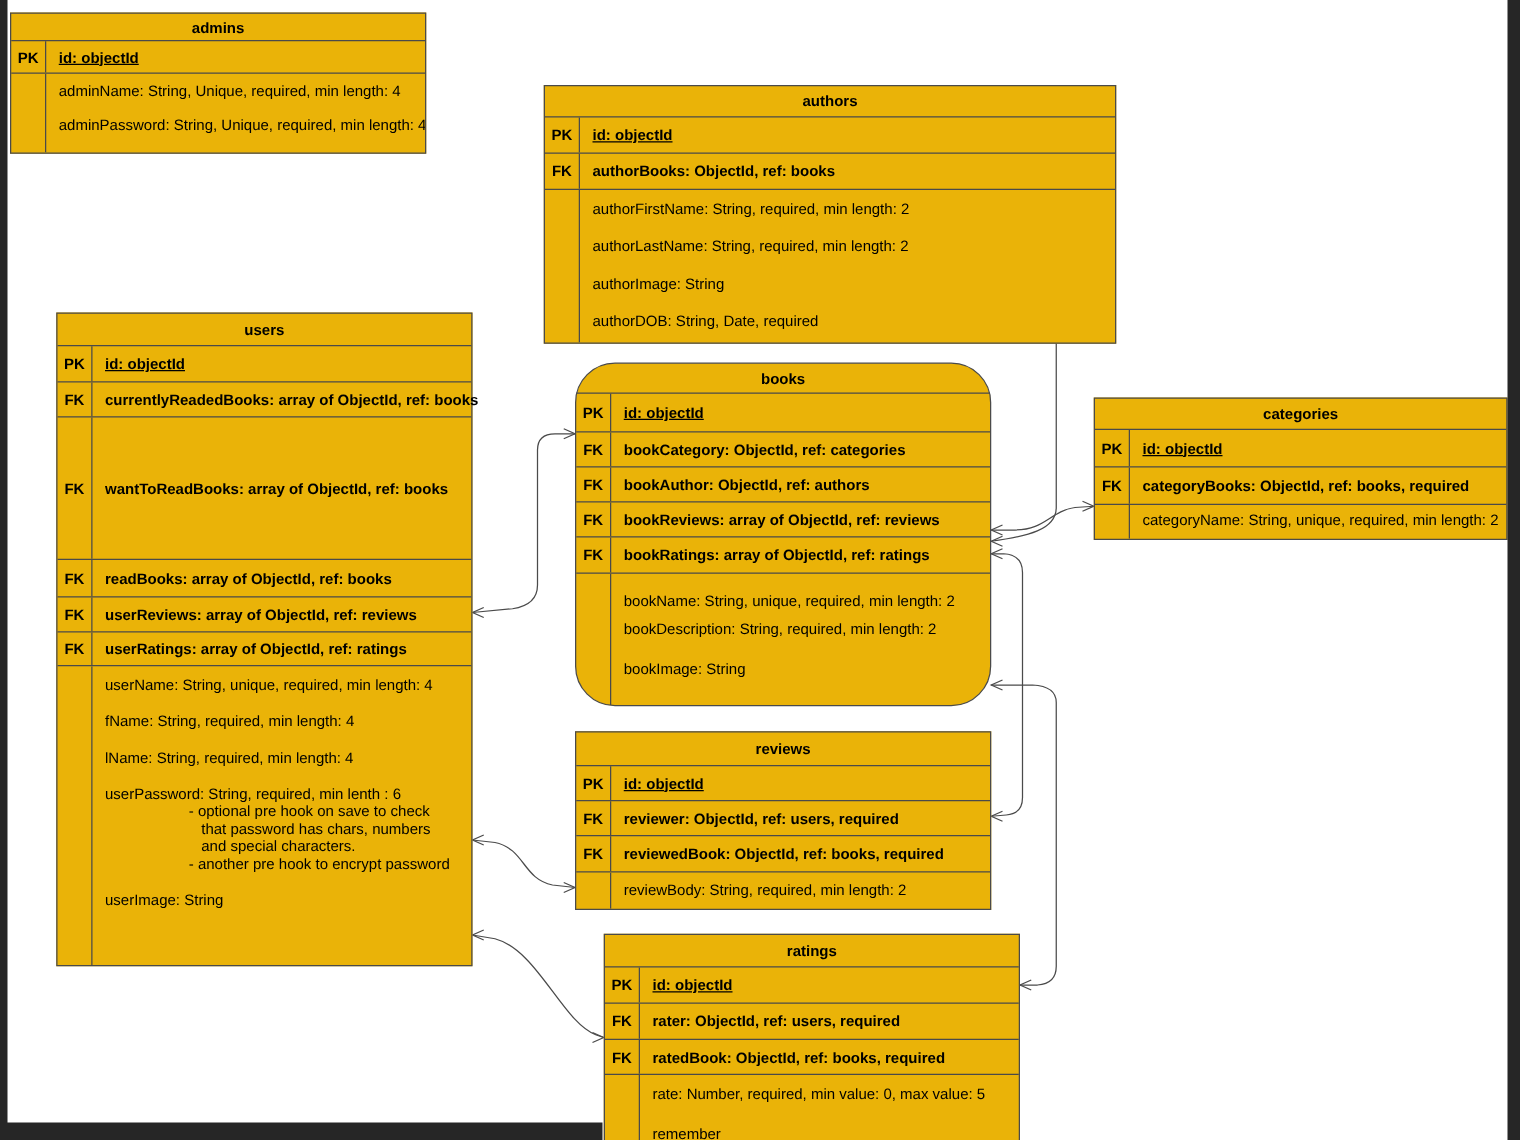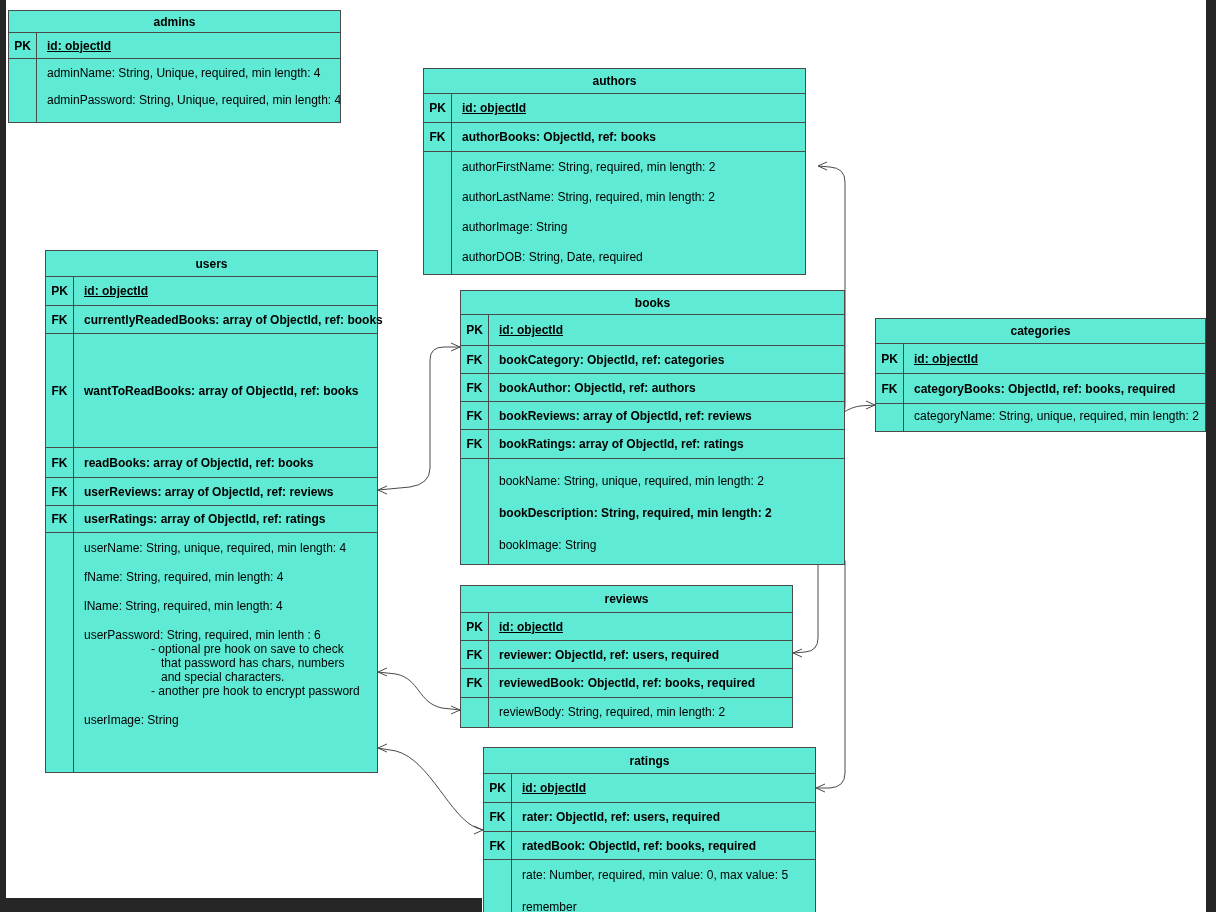--- a/index.html
+++ b/index.html
@@ -8,21 +8,21 @@
     background:#ffffff;
     font-family:"Liberation Sans",sans-serif;
   }
   .frame{position:absolute;background:#262626;}
   #frame-left{left:0;top:0;width:6px;height:912px;}
   #frame-right{left:1206px;top:0;width:10px;height:912px;}
   #frame-bottom-left{left:0;top:898px;width:482px;height:14px;}
   #canvas{position:absolute;left:0;top:0;width:1216px;height:912px;}
   #connector-layer{position:absolute;left:0;top:0;width:1216px;height:912px;}
   .etable{
-    position:absolute;background:#5eead4;border:1px solid #4a4a4a;
+    position:absolute;background:#eab308;border:1px solid #4a4a4a;
     box-sizing:border-box;font-size:12px;color:#000;line-height:14px;
   }
   .t-title{
     display:flex;align-items:center;justify-content:center;
     font-weight:bold;border-bottom:1px solid #4a4a4a;box-sizing:border-box;
   }
   .krow{
     display:flex;align-items:center;border-bottom:1px solid #4a4a4a;
     box-sizing:border-box;font-weight:bold;
   }
@@ -161,21 +161,21 @@
               <div class="fline" style="padding-left: 87px;">that password has chars, numbers</div>
               <div class="fline" style="padding-left: 87px;">and special characters.</div>
               <div class="fline" style="padding-left: 77px;">- another pre hook to encrypt password</div>
             </div>
             <div style="margin-top: 15px;">
               <div class="fline" style="padding-left: 10px;">userImage: String</div>
             </div>
           </div>
         </div>
       </div>
-      <div class="etable" style="left: 423px; top: 68px; width: 383px;">
+      <div class="etable" style="left: 435px; top: 68px; width: 458px;">
         <div class="t-title" style="height: 25px;">
           <span>authors</span>
         </div>
         <div class="krow" style="height: 29px;">
           <div class="kcell">
             <span>PK</span>
           </div>
           <div class="ktext u">id: objectId</div>
         </div>
         <div class="krow" style="height: 29px;">
@@ -195,21 +195,21 @@
             </div>
             <div style="margin-top: 16px;">
               <div class="fline" style="padding-left: 10px;">authorImage: String</div>
             </div>
             <div style="margin-top: 16px;">
               <div class="fline" style="padding-left: 10px;">authorDOB: String, Date, required</div>
             </div>
           </div>
         </div>
       </div>
-      <div class="etable" style="left: 460px; top: 290px; width: 385px;">
+      <div class="etable" style="left: 460px; top: 290px; width: 333px; border-radius: 32px;">
         <div class="t-title" style="height: 24px;">
           <span>books</span>
         </div>
         <div class="krow" style="height: 31px;">
           <div class="kcell">
             <span>PK</span>
           </div>
           <div class="ktext u">id: objectId</div>
         </div>
         <div class="krow" style="height: 28px;">
@@ -235,21 +235,21 @@
             <span>FK</span>
           </div>
           <div class="ktext">bookRatings: array of ObjectId, ref: ratings</div>
         </div>
         <div class="fbody" style="height: 105px;">
           <div class="fkey"></div>
           <div class="fcol" style="padding-top: 15px;">
             <div>
               <div class="fline" style="padding-left: 10px;">bookName: String, unique, required, min length: 2</div>
             </div>
-            <div style="margin-top: 18px; font-weight: bold;">
+            <div style="margin-top: 8px;">
               <div class="fline" style="padding-left: 10px;">bookDescription: String, required, min length: 2</div>
             </div>
             <div style="margin-top: 18px;">
               <div class="fline" style="padding-left: 10px;">bookImage: String</div>
             </div>
           </div>
         </div>
       </div>
       <div class="etable" style="left: 875px; top: 318px; width: 331px;">
         <div class="t-title" style="height: 25px;">

